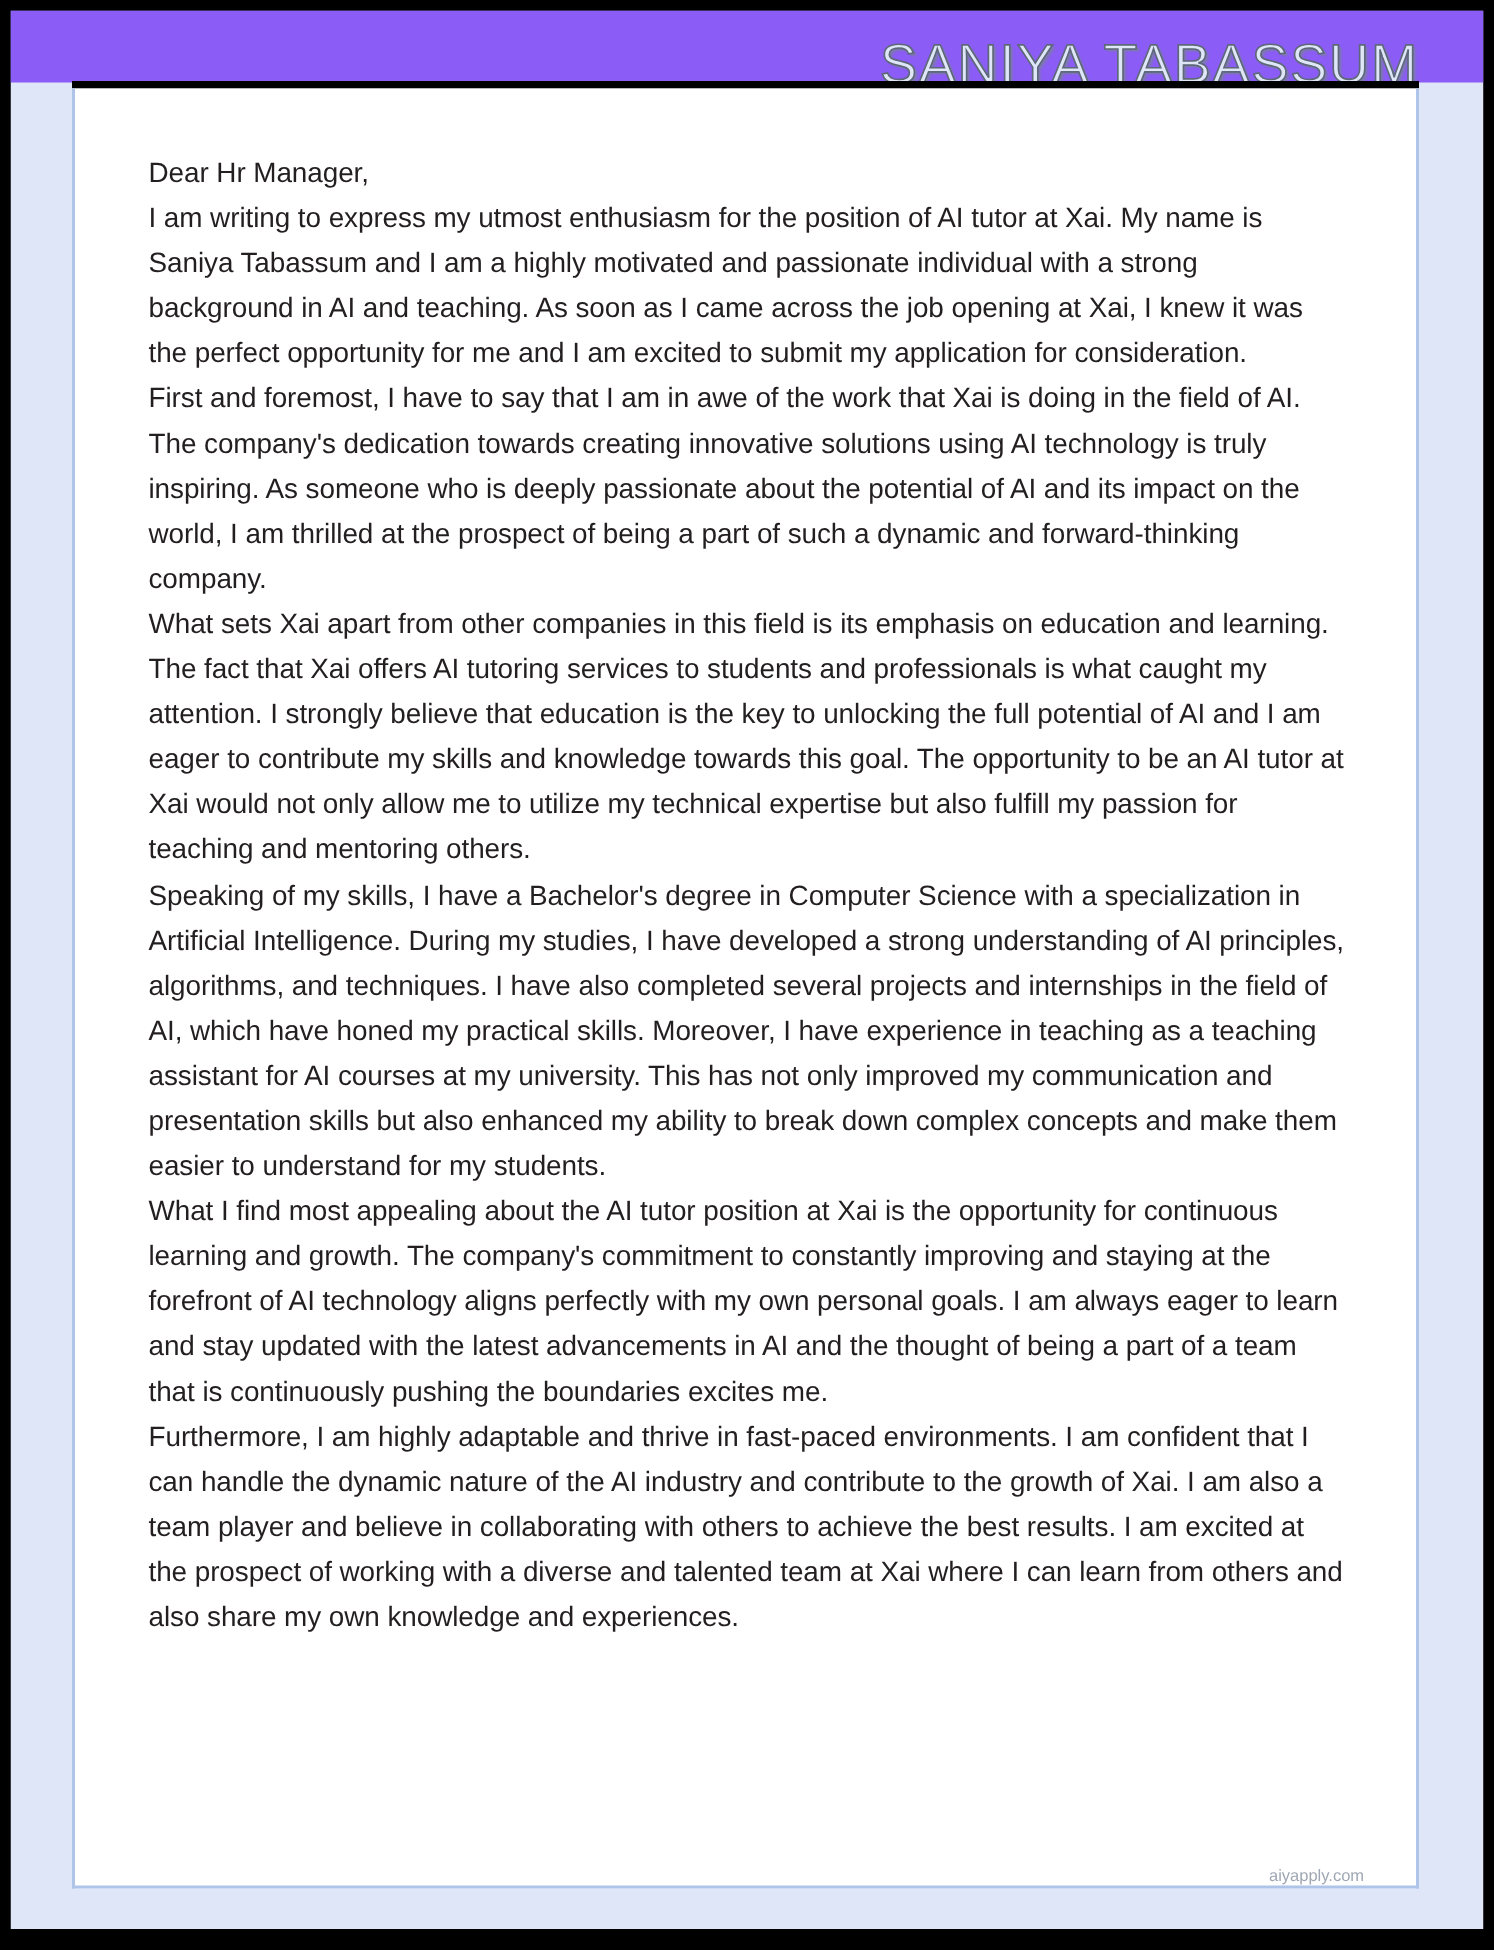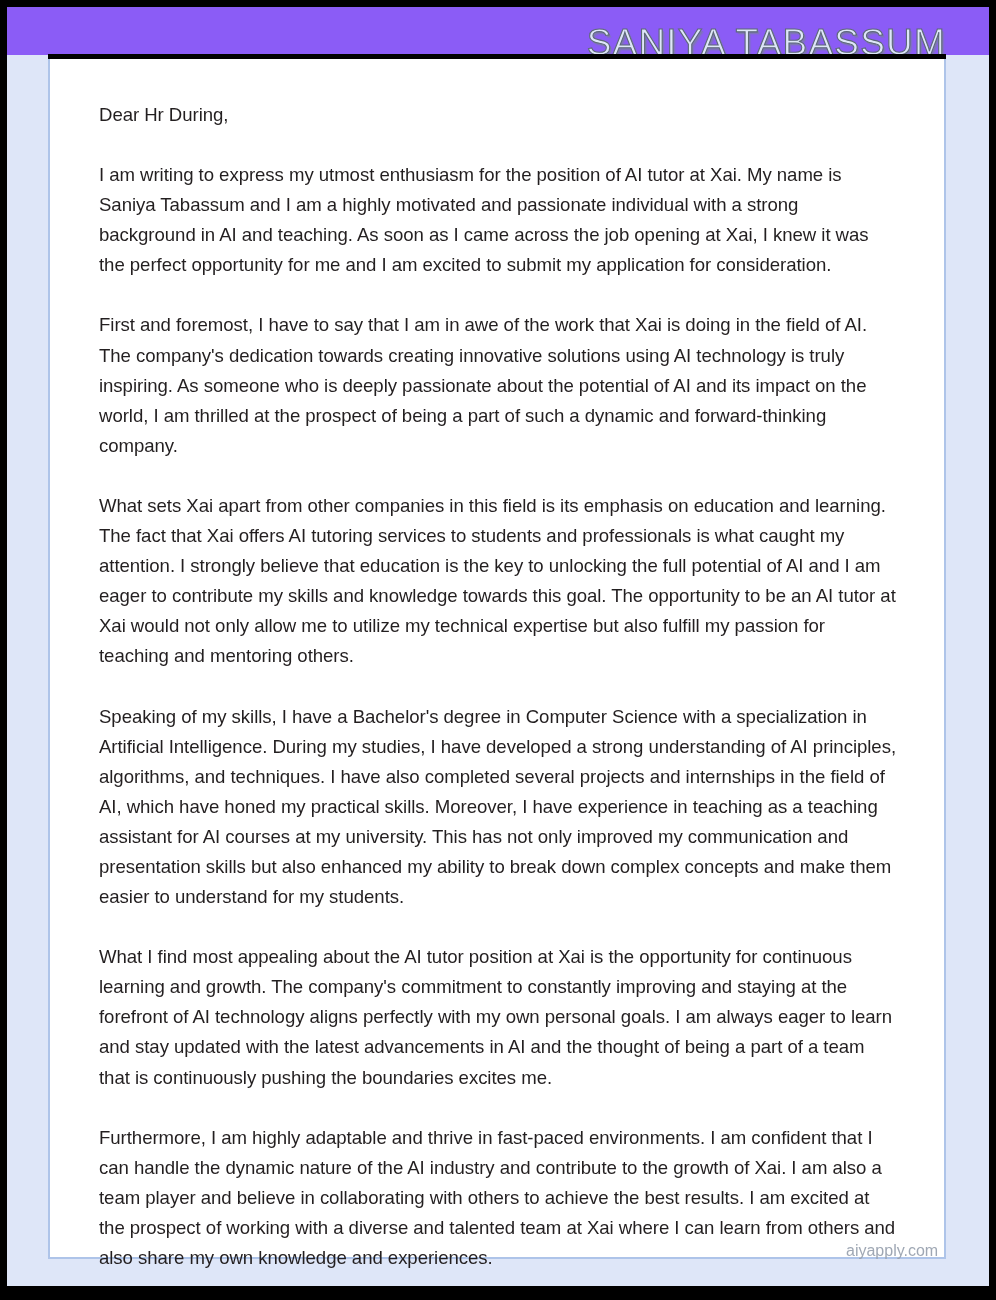--- a/index.html
+++ b/index.html
@@ -79,29 +79,29 @@
     top:100px;
     width:800px;
     font-family:"Liberation Sans", sans-serif;
     font-size:18.6px;
     line-height:30.1px;
     color:#231f20;
     letter-spacing:-0.05px;
   }
 
   #letter-body p { margin:0; }
-  #letter-body p.para-gap { margin-top:30px; }
+  #letter-body p.para-gap { }
 
   
   #site-watermark {
     position:absolute;
     left:846px;
     top:1241px;
     font-family:"Liberation Sans", sans-serif;
-    font-size:16px;
+    font-size:11px;
     line-height:20px;
     color:#9aa3b0;
     white-space:nowrap;
     opacity:0.95;
     text-align:right;
   }
 
   
   #bottom-frame-edge {
     position:absolute;
@@ -137,21 +137,21 @@
 
   <div id="header-band">
     <div id="candidate-name">SANIYA TABASSUM</div>
   </div>
 
   <div id="header-rule"></div>
 
   <div id="letter-page"></div>
 
   <div id="letter-body">
-    <p>Dear Hr During,</p>
+    <p>Dear Hr Manager,</p>
     <p class="para-gap">I am writing to express my utmost enthusiasm for the position of AI tutor at Xai. My name is Saniya Tabassum and I am a highly motivated and passionate individual with a strong background in AI and teaching. As soon as I came across the job opening at Xai, I knew it was the perfect opportunity for me and I am excited to submit my application for consideration.</p>
     <p class="para-gap">First and foremost, I have to say that I am in awe of the work that Xai is doing in the field of AI. The company's dedication towards creating innovative solutions using AI technology is truly inspiring. As someone who is deeply passionate about the potential of AI and its impact on the world, I am thrilled at the prospect of being a part of such a dynamic and forward-thinking company.</p>
     <p class="para-gap">What sets Xai apart from other companies in this field is its emphasis on education and learning. The fact that Xai offers AI tutoring services to students and professionals is what caught my attention. I strongly believe that education is the key to unlocking the full potential of AI and I am eager to contribute my skills and knowledge towards this goal. The opportunity to be an AI tutor at Xai would not only allow me to utilize my technical expertise but also fulfill my passion for teaching and mentoring others.</p>
     <p class="para-gap">Speaking of my skills, I have a Bachelor's degree in Computer Science with a specialization in Artificial Intelligence. During my studies, I have developed a strong understanding of AI principles, algorithms, and techniques. I have also completed several projects and internships in the field of AI, which have honed my practical skills. Moreover, I have experience in teaching as a teaching assistant for AI courses at my university. This has not only improved my communication and presentation skills but also enhanced my ability to break down complex concepts and make them easier to understand for my students.</p>
     <p class="para-gap">What I find most appealing about the AI tutor position at Xai is the opportunity for continuous learning and growth. The company's commitment to constantly improving and staying at the forefront of AI technology aligns perfectly with my own personal goals. I am always eager to learn and stay updated with the latest advancements in AI and the thought of being a part of a team that is continuously pushing the boundaries excites me.</p>
     <p class="para-gap">Furthermore, I am highly adaptable and thrive in fast-paced environments. I am confident that I can handle the dynamic nature of the AI industry and contribute to the growth of Xai. I am also a team player and believe in collaborating with others to achieve the best results. I am excited at the prospect of working with a diverse and talented team at Xai where I can learn from others and also share my own knowledge and experiences.</p>
   </div>
 
   <div id="site-watermark">aiyapply.com</div>
 

